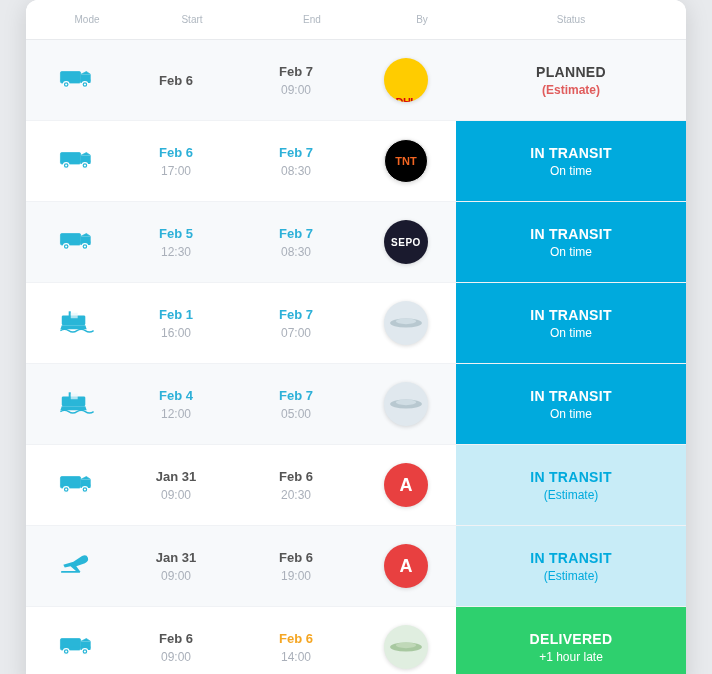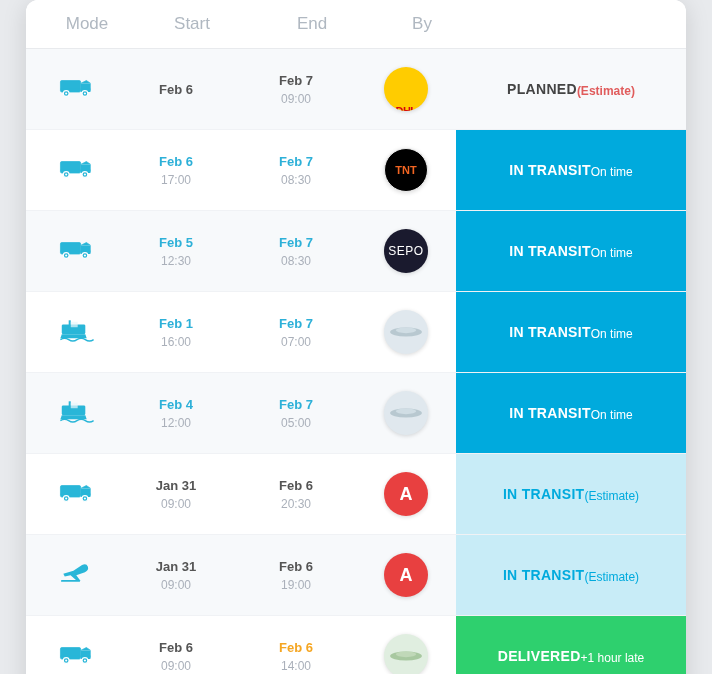--- a/index.html
+++ b/index.html
@@ -20,21 +20,21 @@
     }
     .table-header {
       display: grid;
       grid-template-columns: 90px 120px 120px 100px 1fr;
       padding: 14px 16px;
       background: #fff;
       border-bottom: 1px solid #e8eaed;
     }
     .table-header span {
       color: #b0b8c1;
-      font-size: 17px;
+      font-size: 10px;
       font-weight: 500;
       text-align: center;
     }
     .table-header span:first-child { text-align: center; }
     .row {
       display: grid;
       grid-template-columns: 90px 120px 120px 100px 1fr;
       align-items: center;
       border-bottom: 1px solid #f0f2f5;
       min-height: 80px;
@@ -80,21 +80,21 @@
       flex-direction: column;
       align-items: center;
       justify-content: center;
       padding: 0;
       height: 100%;
     }
     .status-box {
       width: 100%;
       height: 100%;
       display: flex;
-      flex-direction: row;
+      flex-direction: column;
       align-items: center;
       justify-content: center;
       padding: 10px 8px;
       min-height: 80px;
     }
     .status-text-main {
       font-size: 14px;
       font-weight: 700;
       letter-spacing: 0.3px;
     }
@@ -131,20 +131,21 @@
   </style>
 </head>
 <body>
 
 <div class="card">
   <div class="table-header">
     <span>Mode</span>
     <span>Start</span>
     <span>End</span>
     <span>By</span>
+    <span>Status</span>
   </div>
   <div id="table-body">
       <div class="row alt">
     <div class="cell mode">
       <span class="mode-icon"><svg viewBox="0 0 50 34" fill="none" xmlns="http://www.w3.org/2000/svg">
       <rect x="2" y="8" width="28" height="16" rx="2" fill="#29b6d8" stroke="#29b6d8" stroke-width="1"></rect>
       <rect x="30" y="12" width="14" height="12" rx="1.5" fill="#29b6d8"></rect>
       <polyline points="30,12 38,8 44,12" fill="#29b6d8" stroke="#29b6d8" stroke-width="1"></polyline>
       <circle cx="10" cy="26" r="4" fill="#29b6d8" stroke="#fff" stroke-width="1.5"></circle>
       <circle cx="10" cy="26" r="1.5" fill="#fff"></circle>
@@ -222,21 +223,21 @@
     <div class="cell">
       <span class="date-primary">Feb 5</span>
       <span class="date-secondary">12:30</span>
     </div>
     <div class="cell">
       <span class="date-primary">Feb 7</span>
       <span class="date-secondary">08:30</span>
     </div>
     <div class="cell">
       <div class="carrier-circle" style="background:#1a1a2e;">
-      <span style="color:#fff;font-size:12px;font-weight:400;letter-spacing:0.5px;">SEPO</span>
+      <span style="color:#fff;font-size:10px;font-weight:700;letter-spacing:0.5px;">SEPO</span>
     </div>
     </div>
     <div class="cell status-cell" style="padding:0;">
       <div class="status-box status-in-transit-solid">
         <span class="status-text-main">IN TRANSIT</span>
         <span class="status-text-sub">On time</span>
       </div>
     </div>
   </div>
       <div class="row white">

